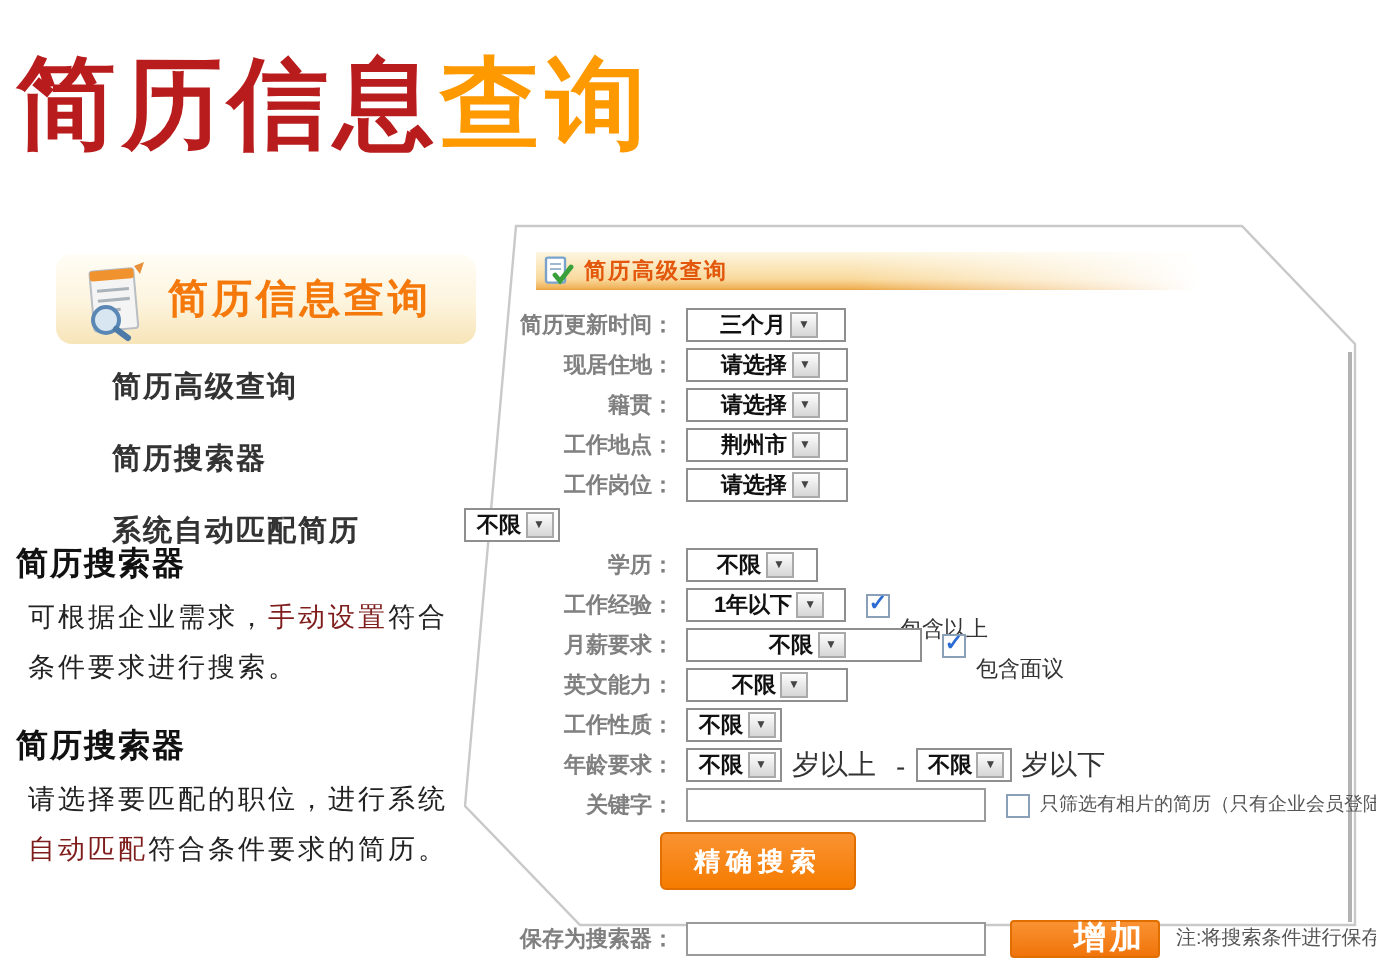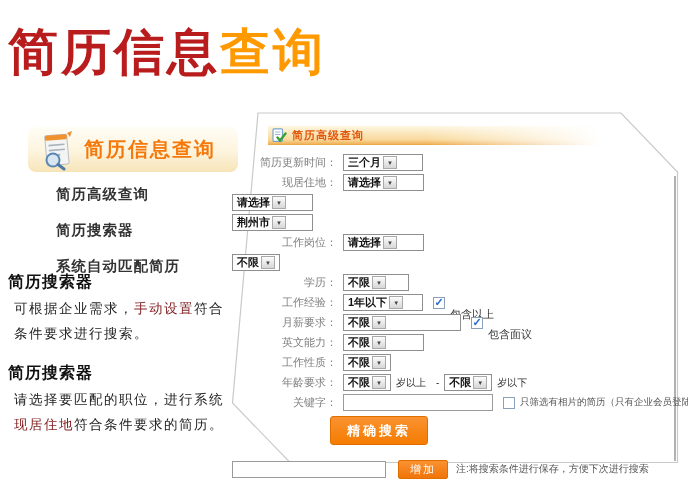--- a/index.html
+++ b/index.html
@@ -52,66 +52,66 @@
     display:flex;align-items:center;
   }
   .panel-header .ph-icon{width:15px;height:15px;margin:0 5px 0 4px;flex:0 0 auto;}
   .panel-header .ph-title{
     font-size:11px;font-weight:bold;color:#e2570c;letter-spacing:1px;white-space:nowrap;
   }
   .form{position:absolute;left:0;top:42px;width:447px;}
   .row{display:flex;align-items:center;height:17px;margin-bottom:3px;}
   .lbl{
     width:105px;flex:0 0 auto;text-align:right;padding-right:6px;
-    font-size:11px;color:#808080;white-space:nowrap;
+    font-size:11px;color:#808080;white-space:nowrap;font-weight:bold;
   }
   
   .sel{
-    display:inline-flex;align-items:center;justify-content:flex-start;
+    display:inline-flex;align-items:center;justify-content:center;
     height:17px;background:#ffffff;border:1px solid #8f8f8f;box-sizing:border-box;
     cursor:pointer;flex:0 0 auto;
   }
   .sel-txt{font-size:11px;font-weight:bold;color:#111;padding:0 2px 0 4px;white-space:nowrap;}
   .sel-btn{
     width:14px;height:13px;margin-right:1px;flex:0 0 auto;
     background:linear-gradient(to bottom,#fdfdfd,#d6d6d6);
     border:1px solid #a9a9a9;box-sizing:border-box;
     display:flex;align-items:center;justify-content:center;
     font-size:6px;color:#444;line-height:1;
   }
   .w-xs{width:48px;} .w-sm{width:81px;} .w-md{width:80px;} .w-md2{width:66px;} .w-lg{width:118px;}
   
   .cb{
     width:12px;height:12px;border:1px solid #8aa0b8;background:#fff;box-sizing:border-box;
     display:inline-flex;align-items:center;justify-content:center;
     font-size:11px;line-height:1;color:#2a6bd4;font-weight:bold;cursor:pointer;
     margin-left:10px;flex:0 0 auto;
   }
   .cb-label{font-size:11px;color:#333;margin-left:5px;white-space:nowrap;margin-top:24px;}
-  .after-sel{font-size:10px;color:#333;margin-left:5px;margin-right:5px;white-space:nowrap;}
+  .after-sel{font-size:14px;color:#333;margin-left:5px;margin-right:5px;white-space:nowrap;}
   .txt-input{
     height:15px;border:1px solid #9a9a9a;background:#fff;box-sizing:content-box;
     font-size:11px;padding:0 3px;color:#111;outline:none;
   }
   .kw-input{width:152px;}
   .save-input{width:146px;}
   .kw-note{font-size:9.5px;color:#555;margin-left:5px;white-space:nowrap;letter-spacing:0;}
   .btn-row{margin-top:6px;margin-bottom:16px;padding-left:98px;height:27px;display:flex;align-items:center;}
   .search-btn{
     width:96px;height:27px;border:1px solid #e06f00;border-radius:3px;
     background:linear-gradient(to bottom,#fa9232,#f57c00);
     color:#ffffff;font-size:13px;font-weight:bold;letter-spacing:3px;
     display:flex;align-items:center;justify-content:center;cursor:pointer;
   }
   .save-row{margin-top:12px;display:flex;align-items:center;height:18px;}
   .add-btn{
     width:48px;height:17px;margin-left:12px;border:1px solid #e06f00;border-radius:2px;
     background:linear-gradient(to bottom,#fa9232,#f0740a);
-    color:#fff;font-size:11px;font-weight:normal;letter-spacing:2px;
-    display:flex;align-items:center;justify-content:center;cursor:pointer;flex:0 0 auto;
+    color:#fff;font-size:16px;font-weight:bold;letter-spacing:2px;
+    display:flex;align-items:center;justify-content:center;cursor:pointer;flex:0 0 auto;padding-left:25px;
   }
   .save-note{font-size:10px;color:#555;margin-left:8px;white-space:nowrap;}
 </style>
 </head>
 <body>
 
 <div class="main-title">
   <span class="t-black">简历信息</span><span class="t-orange">查询</span>
 </div>
 
@@ -137,21 +137,21 @@
   <div class="menu-item">系统自动匹配简历</div>
 </div>
 
 <div class="descriptions">
   <div class="desc-block">
     <p class="desc-heading">简历搜索器</p>
     <p class="desc-text"><span>可根据企业需求，</span><span class="hl">手动设置</span><span>符合条件要求进行搜索。</span></p>
   </div>
   <div class="desc-block">
     <p class="desc-heading">简历搜索器</p>
-    <p class="desc-text"><span>请选择要匹配的职位，进行系统</span><span class="hl">现居住地</span><span>符合条件要求的简历。</span></p>
+    <p class="desc-text"><span>请选择要匹配的职位，进行系统</span><span class="hl">自动匹配</span><span>符合条件要求的简历。</span></p>
   </div>
 </div>
 
 <div class="panel">
   <svg class="sheet" width="447" height="352" viewBox="0 0 447 352">
     <polygon points="26,1 389,1 445.5,60 445.5,350.5 58,350.5 0.5,291" fill="#ffffff" stroke="#c9c9c9" stroke-width="1.2"></polygon>
     <line x1="443" y1="64" x2="443" y2="349" stroke="#b2b2b2" stroke-width="2"></line>
   </svg>
 
   <div class="panel-header">
@@ -176,27 +176,29 @@
 
     <div class="row">
       <span class="lbl">现居住地：</span>
       <span class="sel w-sm">
         <span class="sel-txt">请选择</span>
         <span class="sel-btn">▼</span>
       </span>
     </div>
 
     <div class="row">
+      <span class="lbl">籍贯：</span>
       <span class="sel w-sm">
         <span class="sel-txt">请选择</span>
         <span class="sel-btn">▼</span>
       </span>
     </div>
 
     <div class="row">
+      <span class="lbl">工作地点：</span>
       <span class="sel w-sm">
         <span class="sel-txt">荆州市</span>
         <span class="sel-btn">▼</span>
       </span>
     </div>
 
     <div class="row">
       <span class="lbl">工作岗位：</span>
       <span class="sel w-sm">
         <span class="sel-txt">请选择</span>
@@ -275,19 +277,20 @@
       <input class="txt-input kw-input" type="text" value="" style="">
       <span class="cb"></span>
       <span class="kw-note">只筛选有相片的简历（只有企业会员登陆后该功能才有效）</span>
     </div>
 
     <div class="btn-row">
       <div class="search-btn">精确搜索</div>
     </div>
 
     <div class="save-row">
+      <span class="lbl">保存为搜索器：</span>
       <input class="txt-input save-input" type="text" value="" style="">
       <div class="add-btn">增加</div>
       <span class="save-note">注:将搜索条件进行保存，方便下次进行搜索</span>
     </div>
 
   </div>
 </div>
 
 </body></html>

